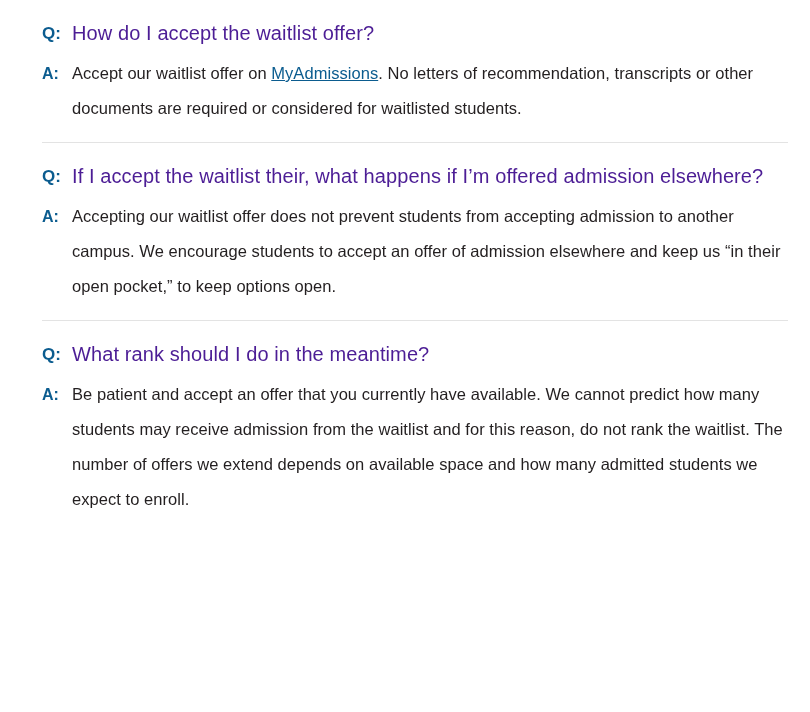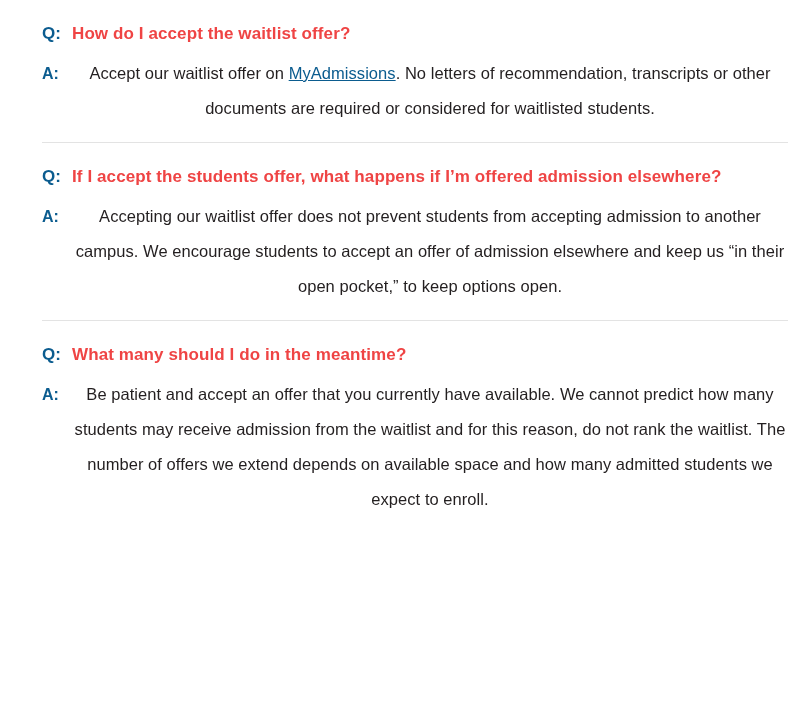--- a/index.html
+++ b/index.html
@@ -37,35 +37,34 @@
     font-size: 17px;
     line-height: 35px;
     color: #0b5c8f;
   }
   .marker.answer {
     color: #0b5c8f;
     font-size: 16px;
     line-height: 35px;
   }
   .question-text {
-    font-size: 17px;
-    font-weight: bold;
-    color: #ef4444;
+    font-size: 20px;
+    font-weight: normal;
+    color: #4c1d95;
     line-height: 35px;
     letter-spacing: 0.1px;
   }
   .answer-row {
     margin-top: 5px;
   }
   .answer-text {
     font-size: 16.5px;
     line-height: 35px;
     color: #231f20;
     letter-spacing: 0.05px;
-    text-align: center;
   }
   .answer-text a {
     color: #0b5c8f;
     text-decoration: underline;
   }
   .faq-item:last-child {
     padding-bottom: 14px;
   }
 </style>
 </head>
@@ -80,32 +79,32 @@
     </div>
     <div class="qa-row answer-row">
       <span class="marker answer">A:</span>
       <span class="answer-text"><span>Accept our waitlist offer on </span><a href="#">MyAdmissions</a><span>. No letters of recommendation, transcripts or other documents are required or considered for waitlisted students.</span></span>
     </div>
   </div>
 
   <div class="faq-item">
     <div class="qa-row">
       <span class="marker">Q:</span>
-      <span class="question-text">If I accept the students offer, what happens if I’m offered admission elsewhere?</span>
+      <span class="question-text">If I accept the waitlist their, what happens if I’m offered admission elsewhere?</span>
     </div>
     <div class="qa-row answer-row">
       <span class="marker answer">A:</span>
       <span class="answer-text">Accepting our waitlist offer does not prevent students from accepting admission to another campus. We encourage students to accept an offer of admission elsewhere and keep us “in their open pocket,” to keep options open.</span>
     </div>
   </div>
 
   <div class="faq-item">
     <div class="qa-row">
       <span class="marker">Q:</span>
-      <span class="question-text">What many should I do in the meantime?</span>
+      <span class="question-text">What rank should I do in the meantime?</span>
     </div>
     <div class="qa-row answer-row">
       <span class="marker answer">A:</span>
       <span class="answer-text">Be patient and accept an offer that you currently have available. We cannot predict how many students may receive admission from the waitlist and for this reason, do not rank the waitlist. The number of offers we extend depends on available space and how many admitted students we expect to enroll.</span>
     </div>
   </div>
 
 </div>
 
 </body></html>

